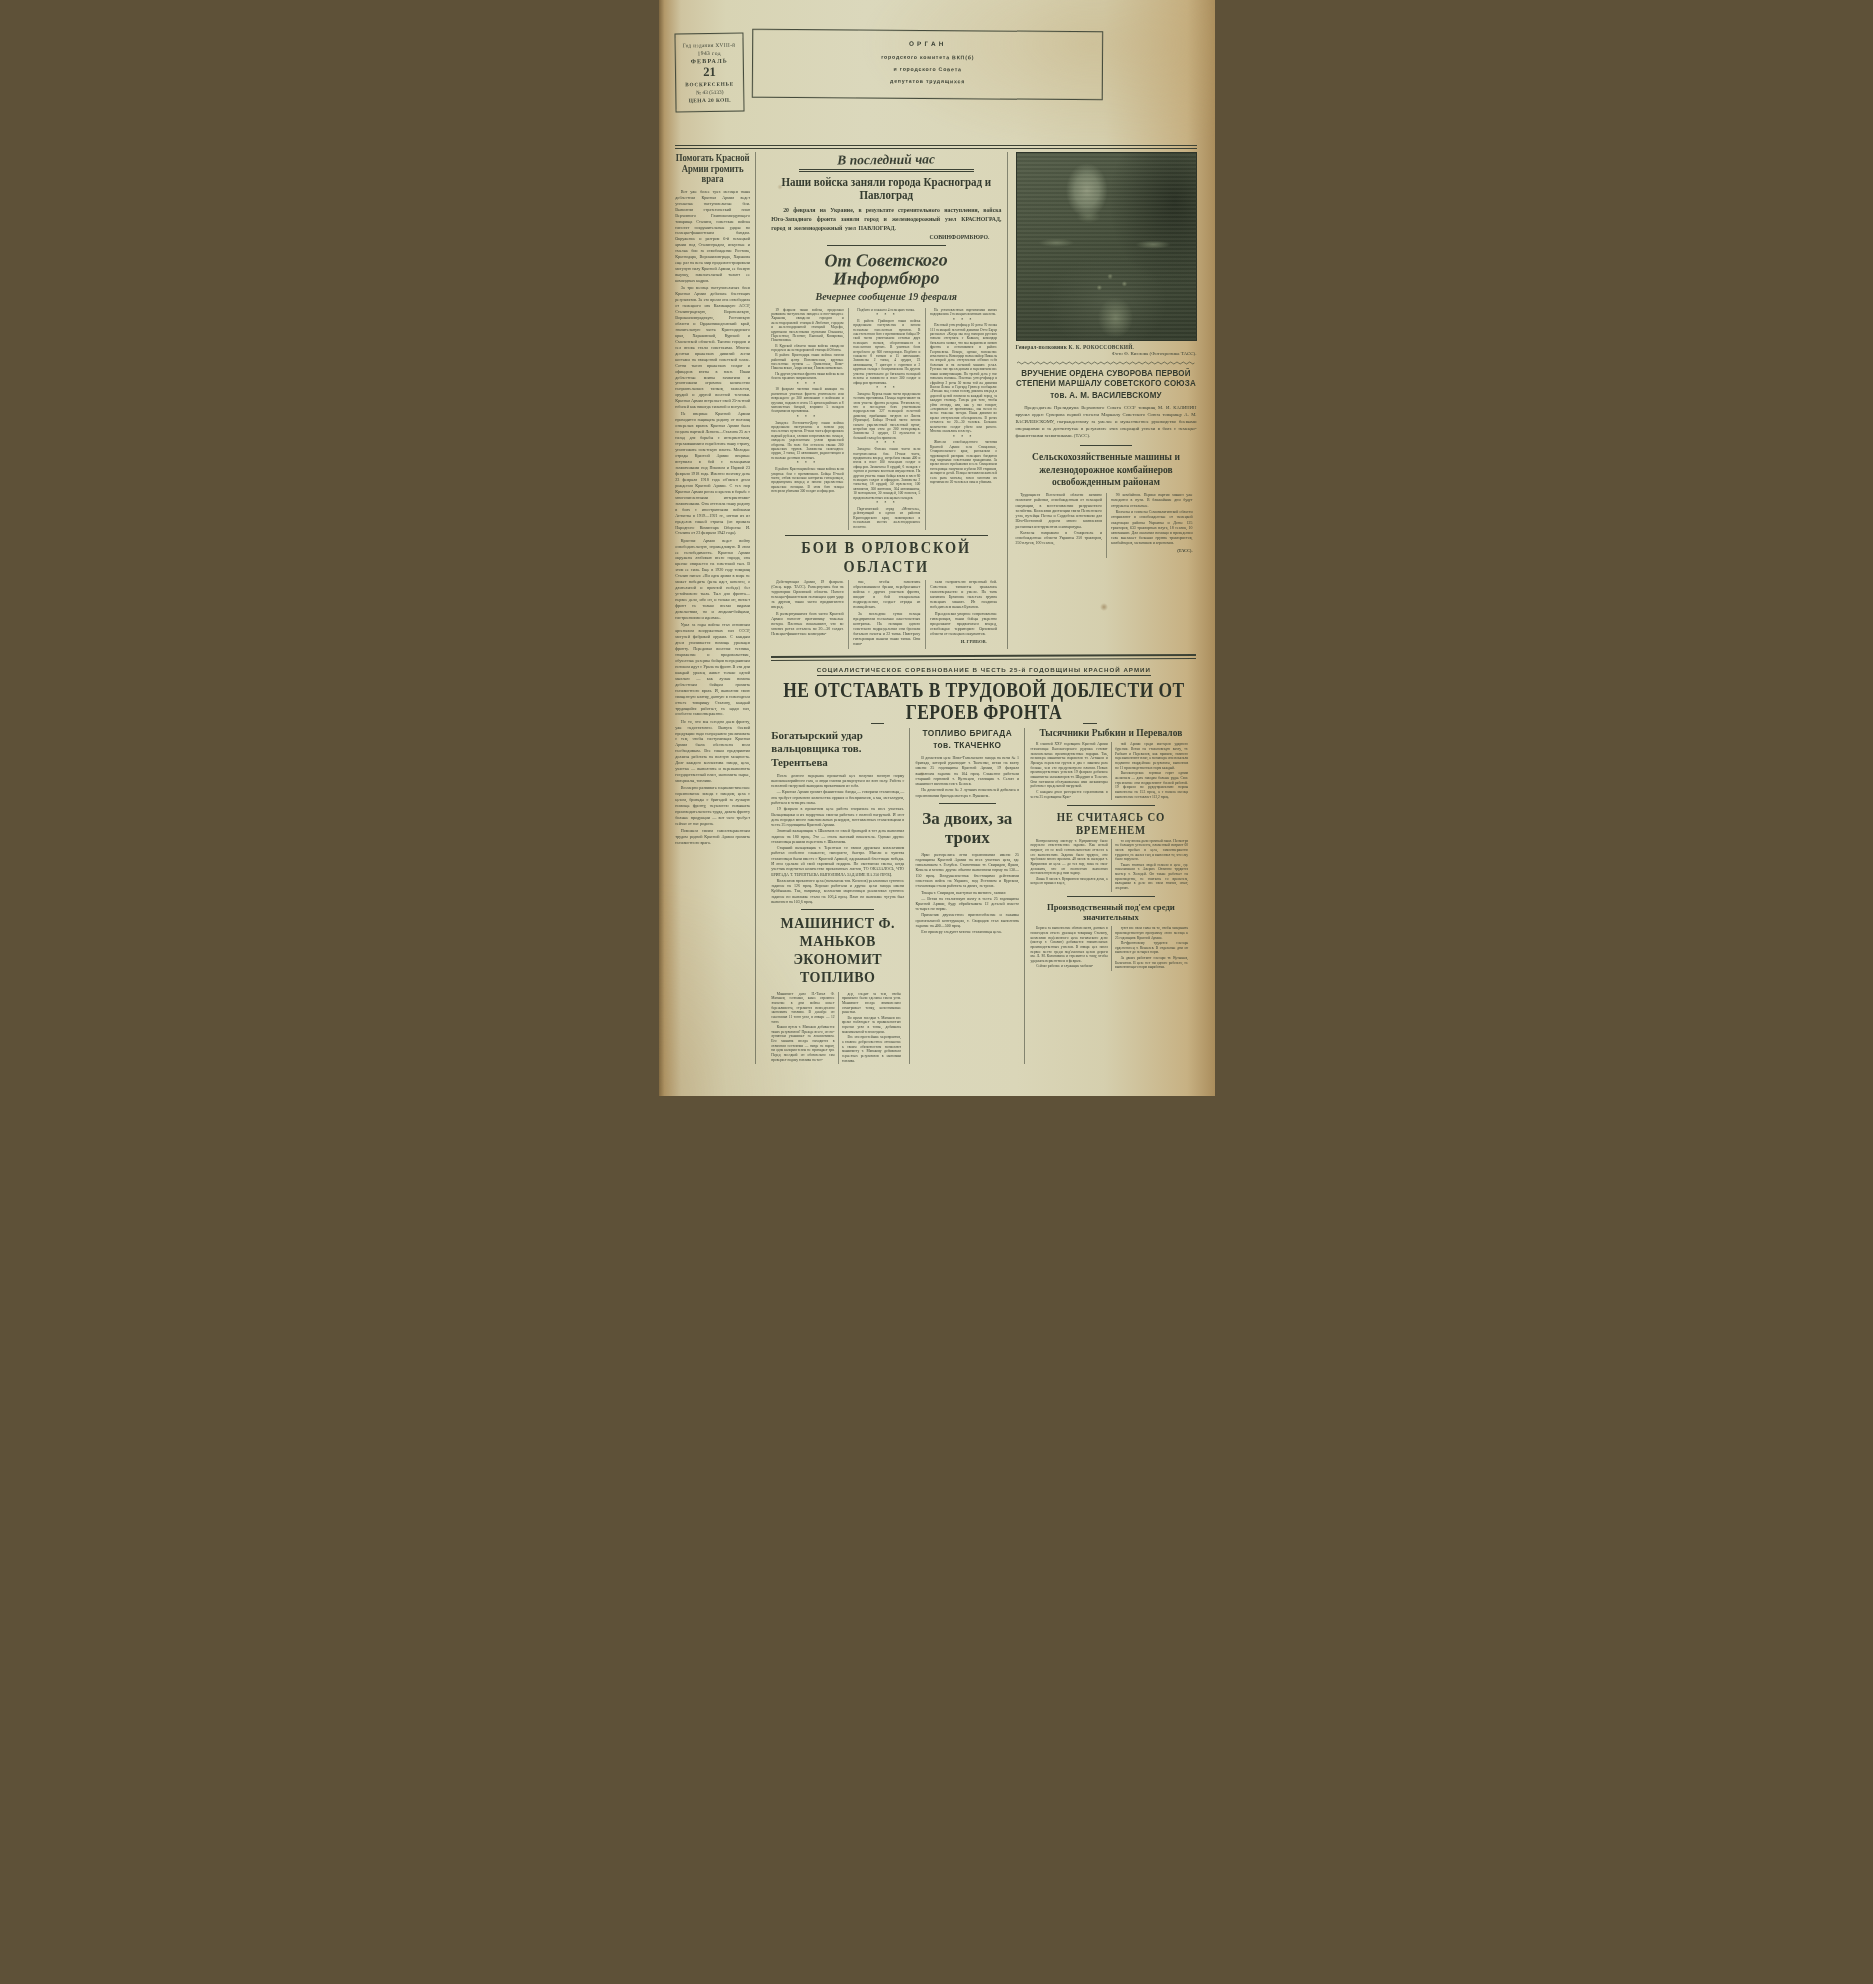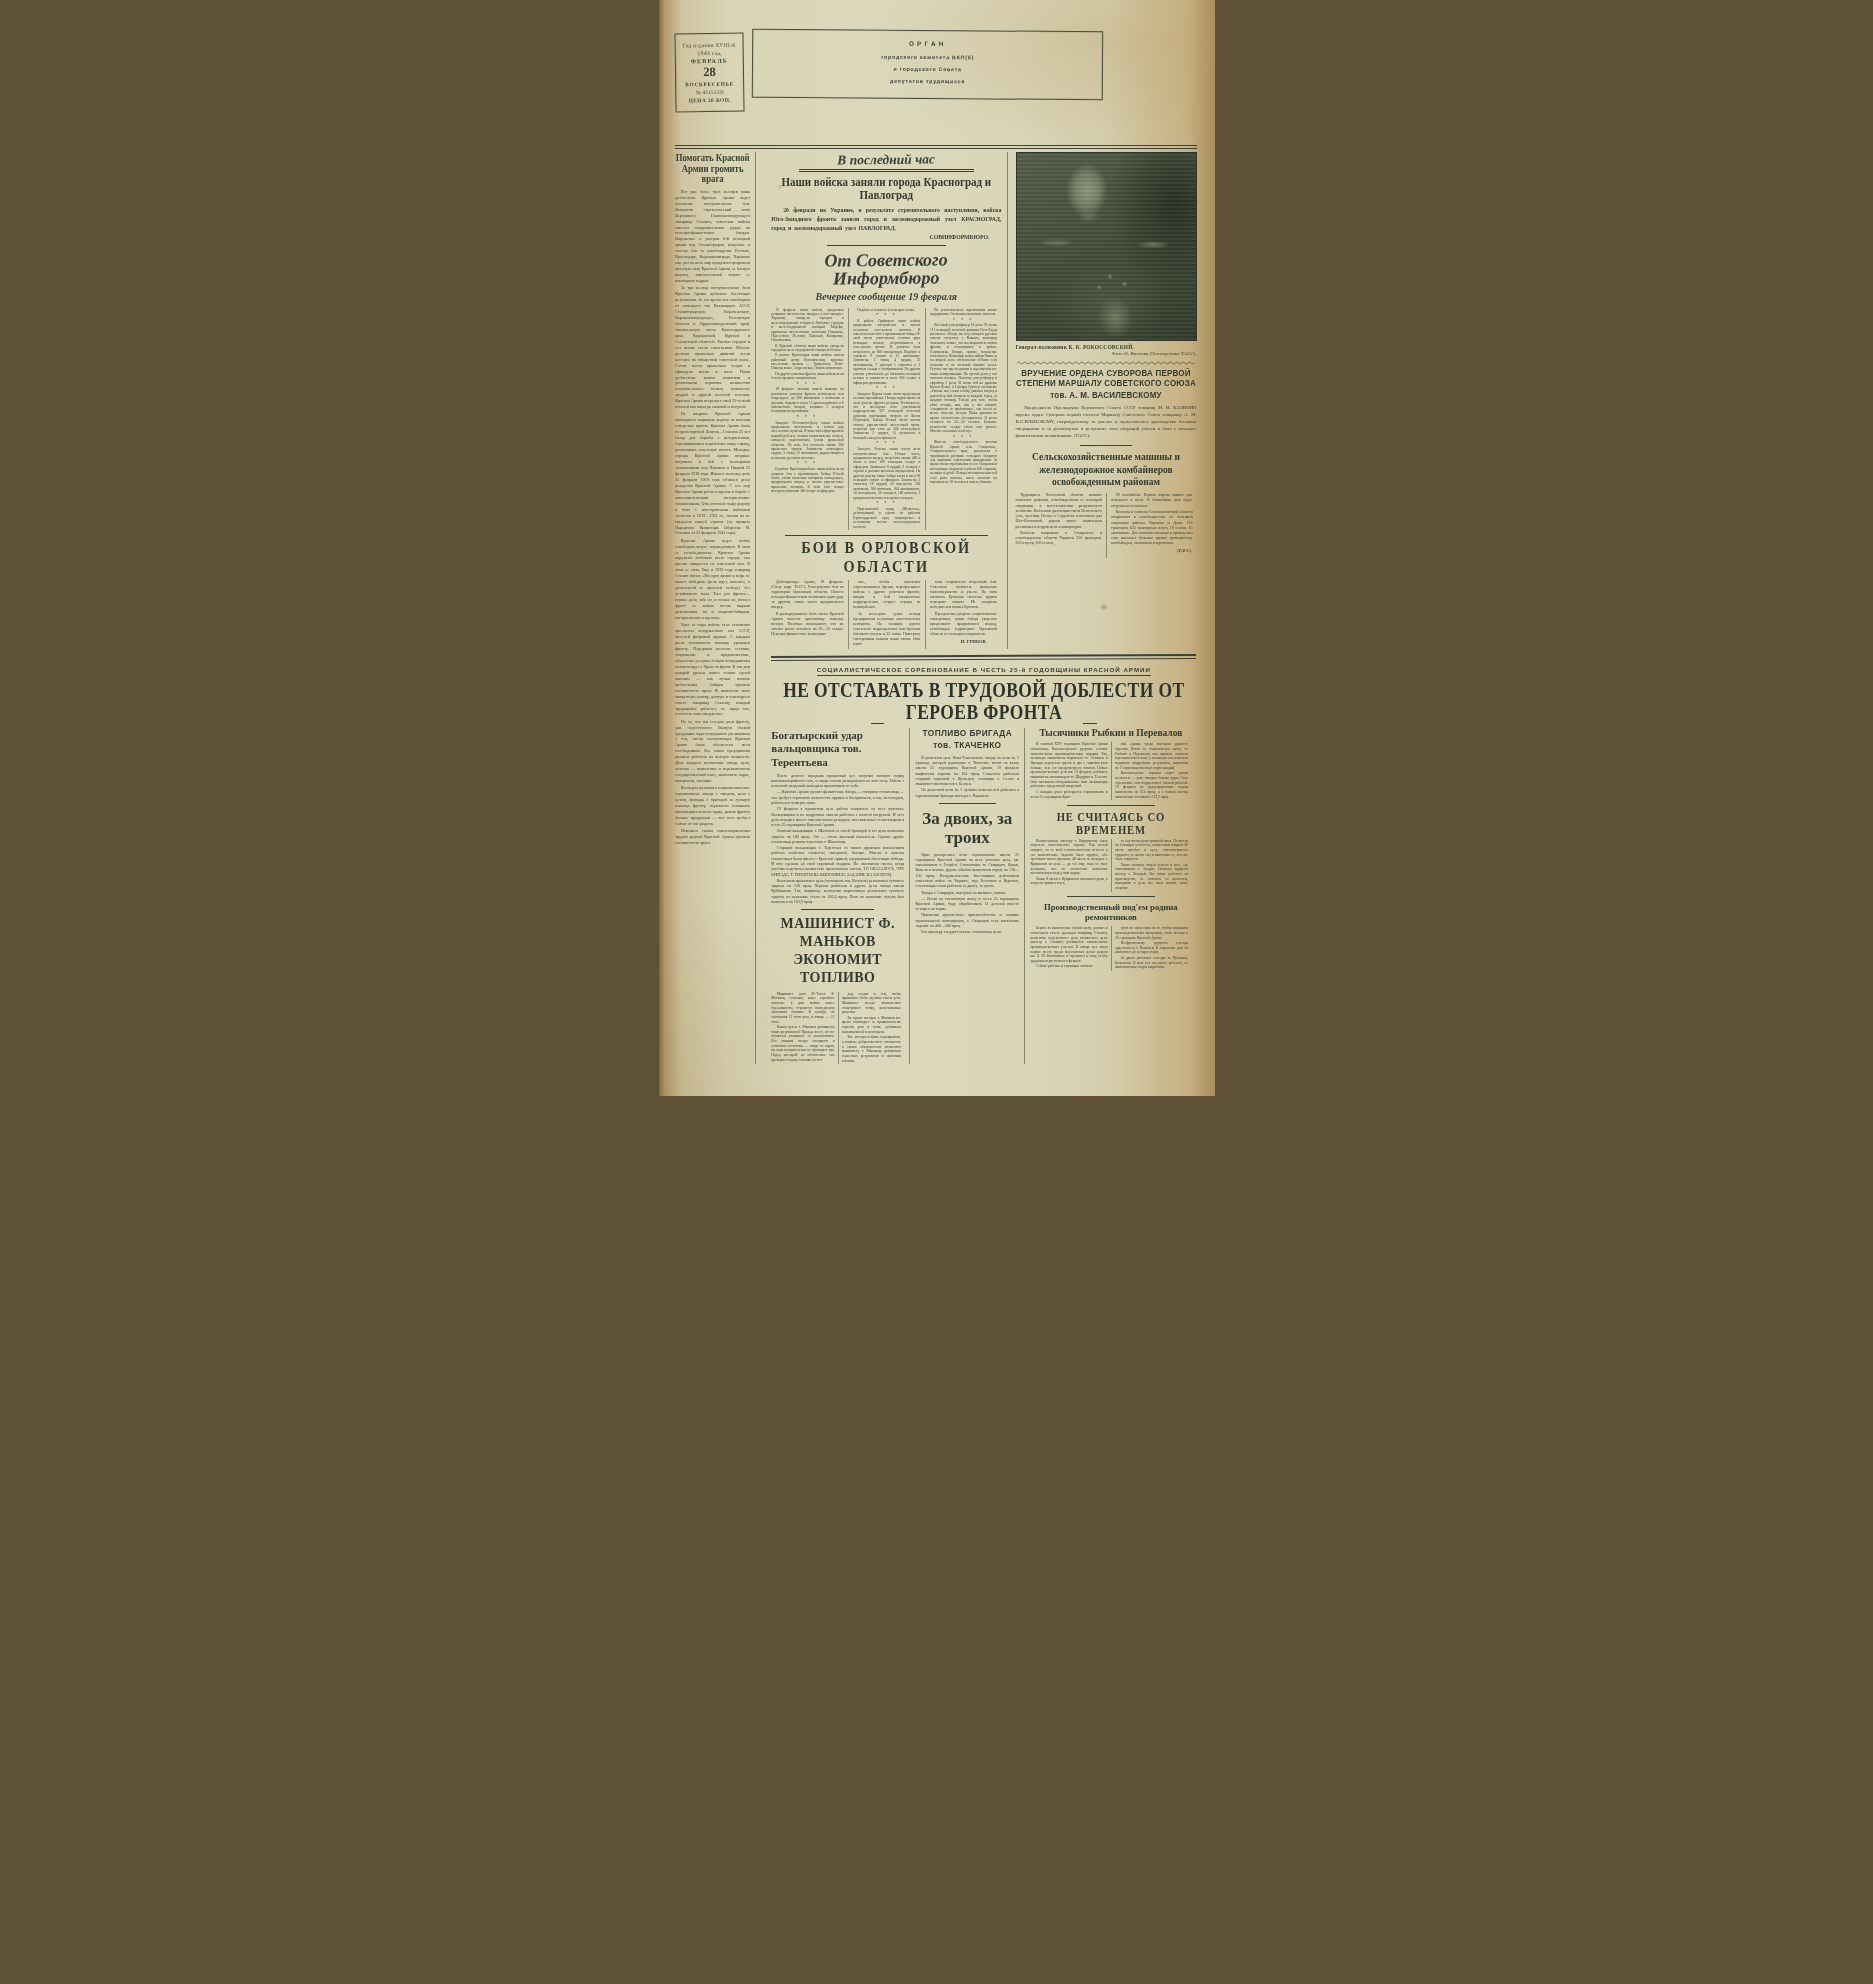--- a/index.html
+++ b/index.html
@@ -127,21 +127,21 @@
 </head>
 <body>
 
 <div class="page">
 
   <header class="masthead">
     <div class="issue-box">
       <div class="l i-ed">Год издания XVIII-й</div>
       <div class="l i-yr">1943 год</div>
       <div class="l i-mon">ФЕВРАЛЬ</div>
-      <div class="l i-day">28</div>
+      <div class="l i-day">21</div>
       <div class="l i-wd">ВОСКРЕСЕНЬЕ</div>
       <div class="l i-no">№ 43 (5133)</div>
       <div class="l i-pr">ЦЕНА 20 КОП.</div>
     </div>
     <div class="organ-box">
         <div class="l">ОРГАН</div>
         <div class="l">городского комитета ВКП(б)</div>
         <div class="l">и городского Совета</div>
         <div class="l">депутатов трудящихся</div>
       </div>
@@ -337,21 +337,21 @@
               <div class="subcol">
                   <p class="para">Контрольному мастеру т. Куприянову было поручено ответственное задание. Как истый патриот, он со всей сознательностью отнесся к его выполнению. Задание было трудное, оно требовало много времени. 48 часов не выходил т. Куприянов из цеха — до тех пор, пока не смог доложить, что он полностью выполнил поставленную перед ним задачу.</p>
                   <p class="para">Лишь 8 часов т. Куприянов находился дома, а когда он пришел в цех,</p>
                 </div>
               <div class="subcol">
                   <p class="para">то ему вновь дали срочный заказ. Несмотря на большую усталость, пламенный патриот 60 часов пробыл в цехе, самоотверженно трудился, не жалея сил, и выполнил то, что ему было поручено.</p>
                   <p class="para">Таких знатных людей немало в цехе, где начальником т. Аверин. Отлично трудится мастер т. Холодей. Он также работает на производстве, не считаясь со временем, вкладывая в дело все свои знания, опыт, энергию.</p>
                 </div>
             </div>
             <div class="hr-mid"></div>
-            <h2 class="rem-title ink">Производственный под'ем родина ремонтников</h2>
+            <h2 class="rem-title ink">Производственный под'ем среди значительных</h2>
             <div class="sub2">
               <div class="subcol">
                   <p class="para">Борясь за выполнение обязательств, данных в новогоднем отчете уральцев товарищу Сталину, коллектив под'емочного цеха тагильского депо (мастер т. Смолин) добивается значительных производственных успехов. В январе цех занял первое место среди под'емочных цехов дороги им. Л. М. Кагановича и стремится к тому, чтобы удержать первенство и в феврале.</p>
                   <p class="para">Сейчас рабочие и служащие мобили-</p>
                 </div>
               <div class="subcol">
                   <p class="para">зуют все свои силы на то, чтобы завершить производственную программу этого месяца к 25 годовщине Красной Армии.</p>
                   <p class="para">По-фронтовому трудится слесарь орденоносец т. Кошелев. В отдельные дни он выполняет до четырех норм.</p>
                   <p class="para">За двоих работают слесари тт. Кутышев, Балахонов. В цехе нет ни одного рабочего, не выполняющего норм выработки.</p>
                 </div>

